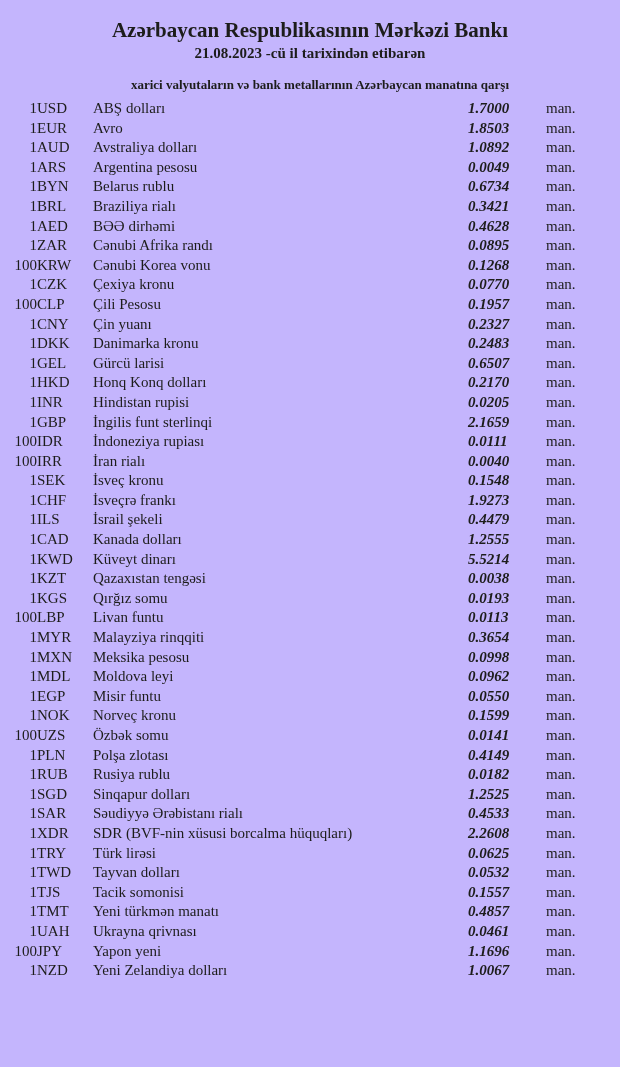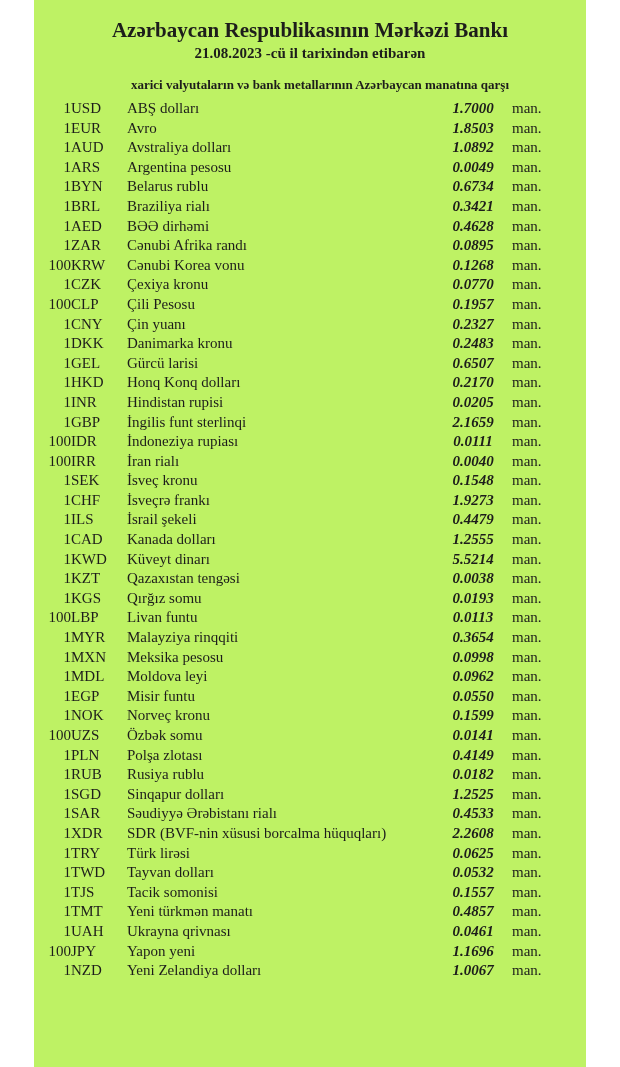--- a/index.html
+++ b/index.html
@@ -1,21 +1,21 @@
 <!DOCTYPE html>
 <html><head>
 <meta charset="utf-8">
 <style>
   html, body { margin: 0; padding: 0; background: #ffffff; }
   .page {
     position: relative;
-    width: 552px;
+    width: 620px;
     height: 1067px;
     margin: 0 auto;
-    background: #bef264;
+    background: #c4b5fd;
     color: #1d1d1b;
     font-family: "Liberation Serif", "DejaVu Serif", serif;
     box-sizing: border-box;
     overflow: hidden;
   }
   .bank-name {
     text-align: center;
     font-weight: bold;
     font-size: 21px;
     line-height: 25px;
@@ -61,21 +61,21 @@
     padding: 0;
     vertical-align: baseline;
     font-size: 15px;
     line-height: 19.6px;
     white-space: nowrap;
     overflow: visible;
   }
   td.qty  { width: 37px; text-align: right; font-size: 14px; }
   td.code { width: 56px; text-align: left; }
   td.name { padding-left: 5px; }
-  td.rate { width: 78px; text-align: center; font-weight: bold; font-style: italic; font-size: 14px; margin-top: 43px; }
+  td.rate { width: 78px; text-align: left; font-weight: bold; font-style: italic; font-size: 14px; margin-top: 43px; }
   td.unit { width: 74px; padding-left: 9px; }
 </style>
 </head>
 <body>
 
 <div class="page">
   <div class="hdr">
     <div class="bank-name">Azərbaycan Respublikasının Mərkəzi Bankı</div>
     <div class="date-line">21.08.2023 -cü il tarixindən etibarən</div>
     <div class="subject-line">xarici valyutaların və bank metallarının Azərbaycan manatına qarşı</div>

